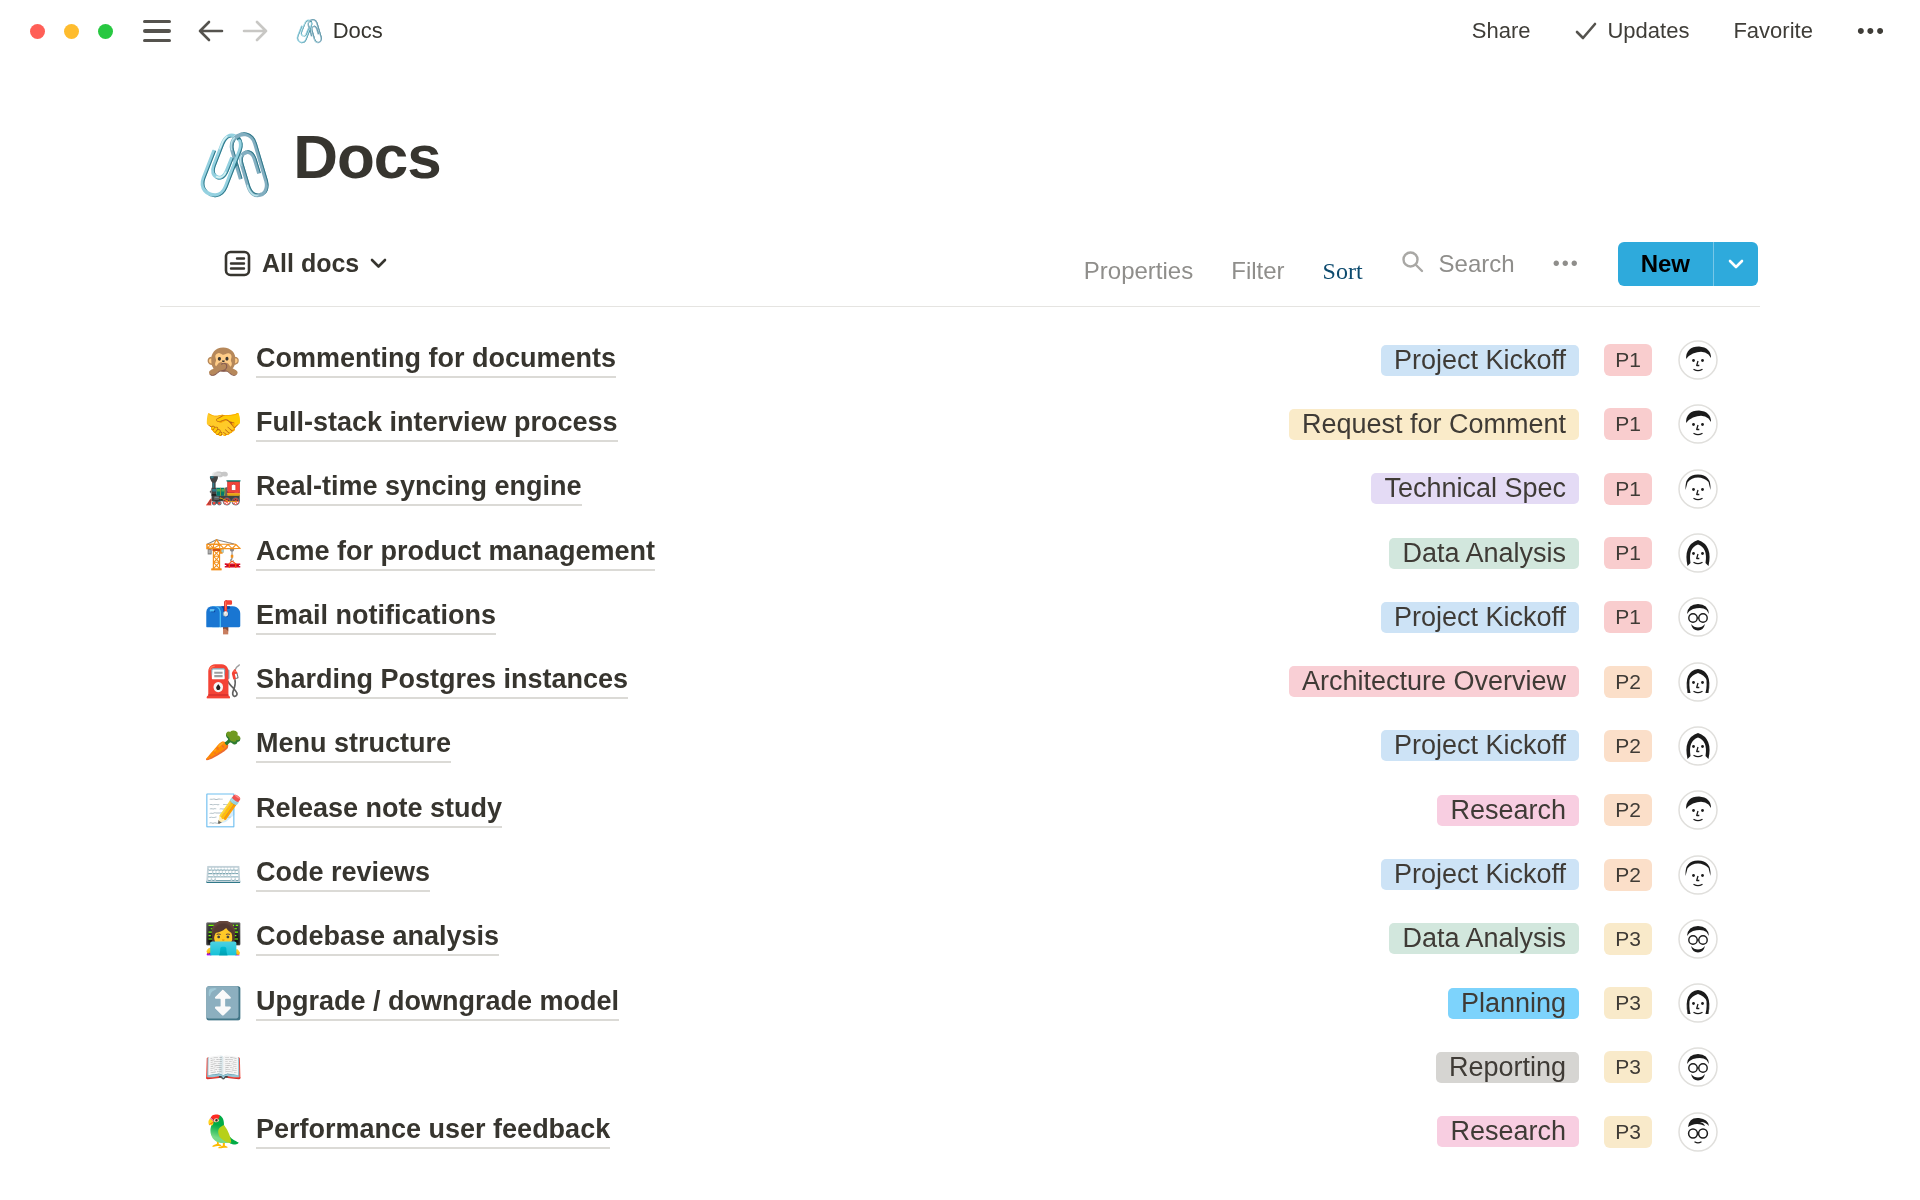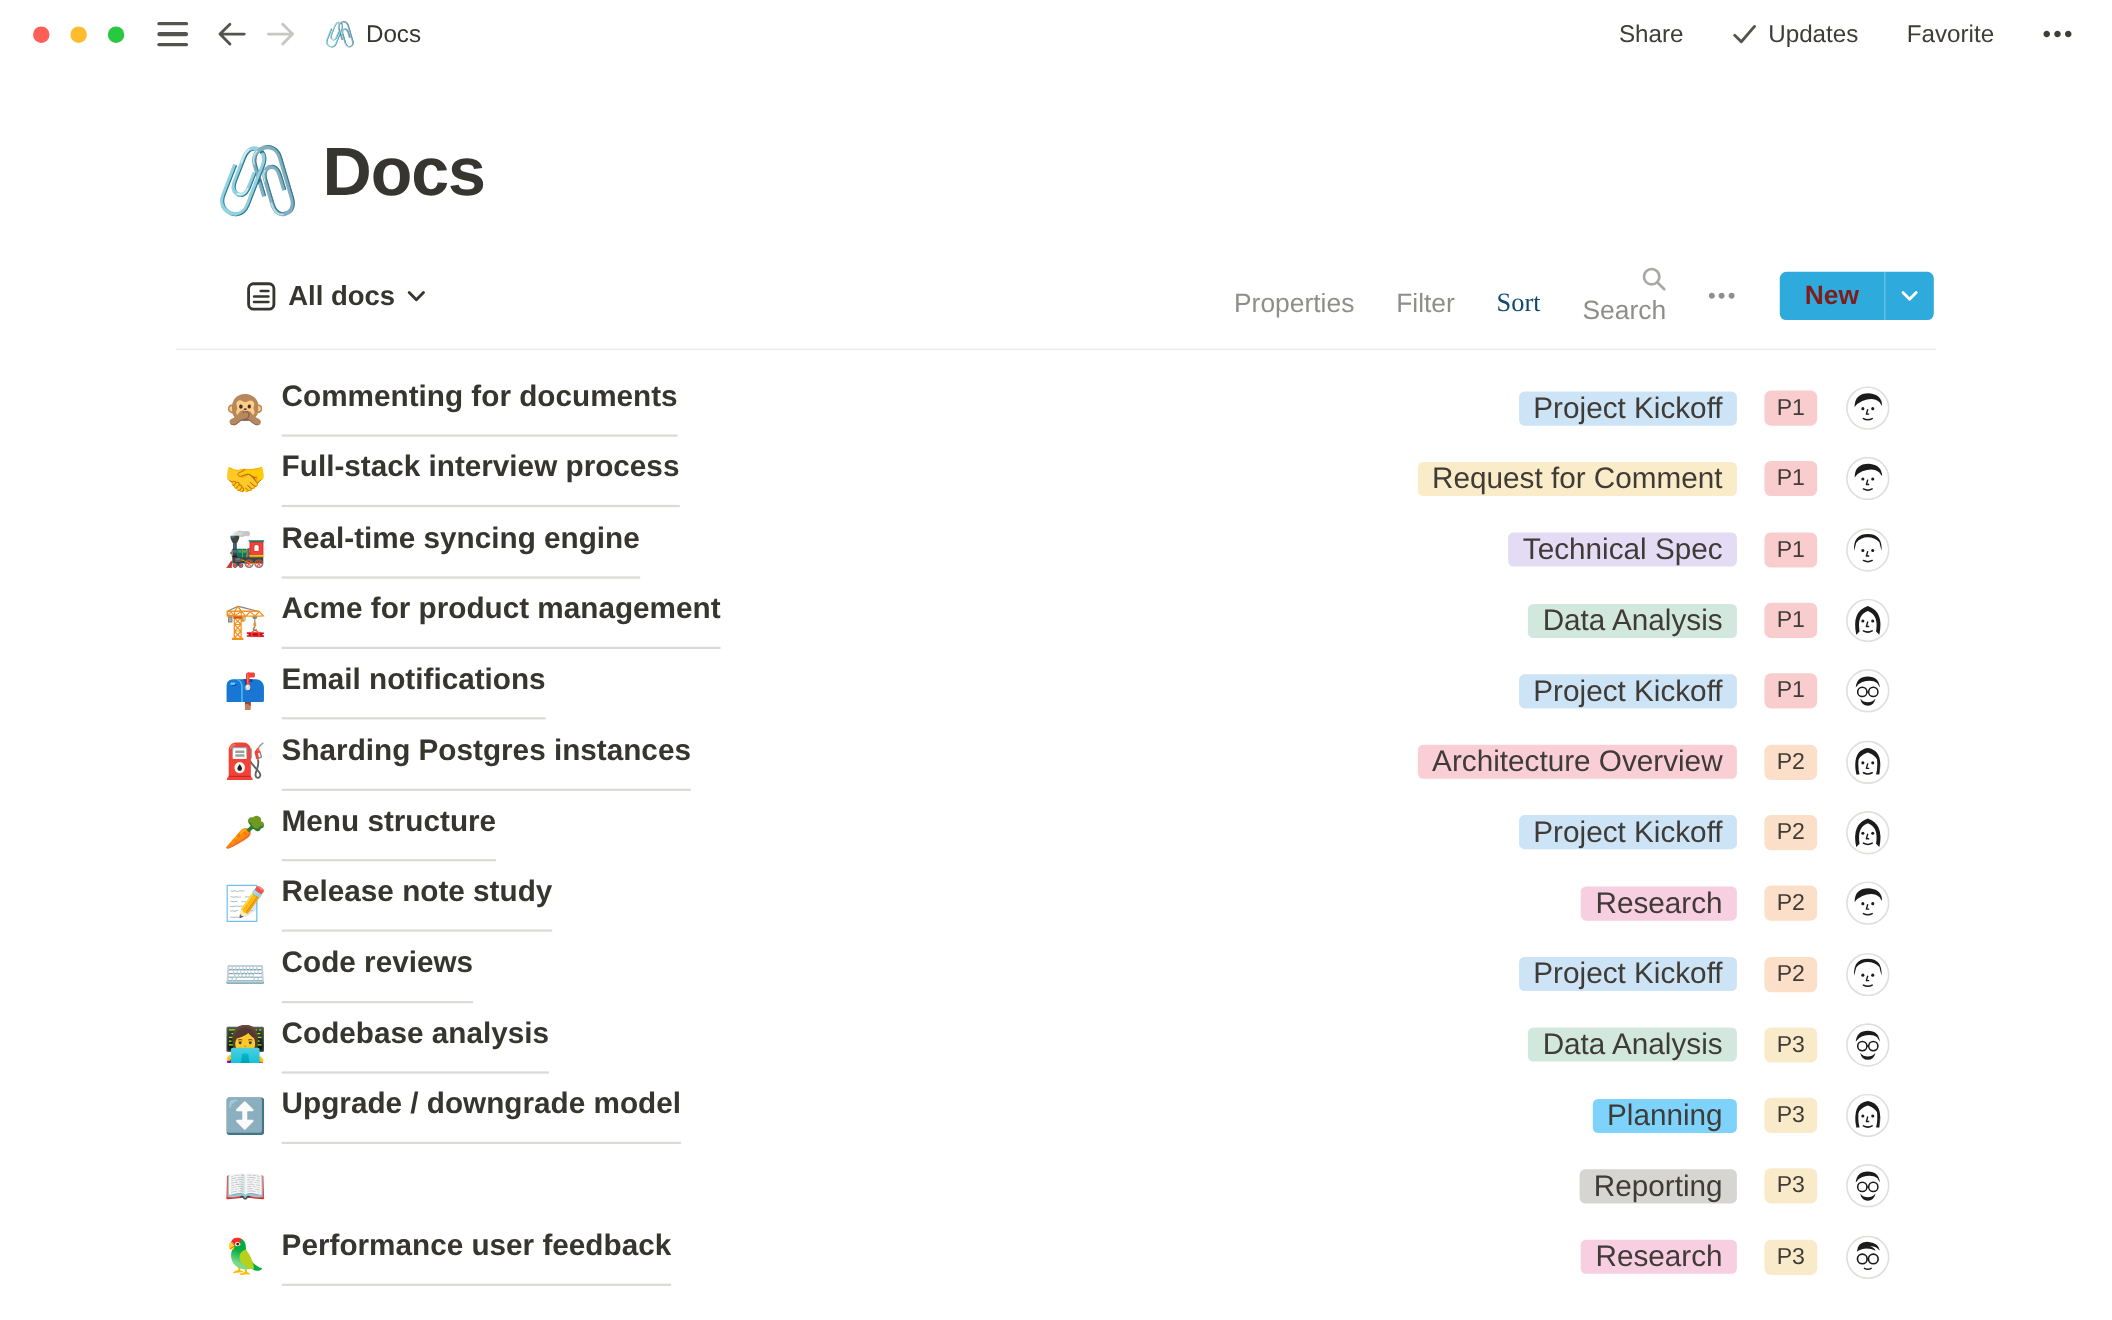--- a/index.html
+++ b/index.html
@@ -28,32 +28,32 @@
   .content{width:1600px;margin:0 auto;}
   .page-header{margin-top:56px;display:flex;align-items:flex-end;gap:20px;padding-left:36px;}
   .page-emoji{font-size:62px;line-height:1;}
   .page-title{font-size:62px;font-weight:700;letter-spacing:-1px;line-height:1.25;color:#37352F;}
   
   .toolbar{margin-top:46px;display:flex;align-items:center;padding:0 2px 0 45px;}
   .view-switch{display:flex;align-items:center;gap:11px;font-size:25px;font-weight:700;cursor:pointer;padding-left:19px;}
   .toolbar-right{margin-left:auto;display:flex;align-items:center;gap:38px;font-size:24px;color:#8F8E8B;}
   .tb-link{cursor:pointer;margin-top:15px;}
   .tb-sort{color:#0c4a6e;font-family:Liberation Serif, serif;}
-  .tb-search{display:flex;align-items:flex-end;gap:4px;cursor:pointer;flex-direction:column;}
+  .tb-search{display:flex;align-items:flex-start;gap:15px;cursor:pointer;}
   .tb-dots{letter-spacing:2px;font-size:20px;color:#8F8E8B;cursor:pointer;}
-  .new-btn{display:flex;align-items:stretch;height:44px;border-radius:6px;overflow:hidden;color:#7f1d1d;cursor:pointer;}
+  .new-btn{display:flex;align-items:stretch;height:44px;border-radius:6px;overflow:hidden;color:#000000;cursor:pointer;}
   .new-main{display:flex;align-items:center;padding:0 23px;font-size:24px;font-weight:700;}
   .new-caret{width:44px;display:flex;align-items:center;justify-content:center;border-left:1px solid rgba(255,255,255,0.35);}
   .divider{height:1.5px;background:#E5E4E1;margin-top:20px;}
   
   .rows{margin-top:21px;}
   .row{height:64.3px;display:flex;align-items:center;padding:0 42px 0 44px;}
   .row-emoji{width:38px;font-size:31px;line-height:1;text-align:center;flex:none;}
   .row-title{margin-left:14px;font-size:27px;font-weight:600;color:#37352F;
-    border-bottom:2px solid #DBDAD6;padding-bottom:19px;cursor:pointer;white-space:nowrap;}
+    border-bottom:2px solid #DBDAD6;padding-bottom:2px;cursor:pointer;white-space:nowrap;}
   .spacer{flex:1;}
   .tag{height:31px;display:flex;align-items:center;padding:0 13px;border-radius:5px;
     font-size:27px;color:#3F3B36;white-space:nowrap;flex:none;cursor:pointer;}
   .prio{width:48px;height:32px;margin-left:25px;border-radius:6px;display:flex;align-items:center;
     justify-content:center;font-size:21px;color:#3F3B36;flex:none;cursor:pointer;}
   .avatar{width:40px;height:40px;margin-left:26px;flex:none;border-radius:50%;cursor:pointer;}
   .avatar svg{display:block;}
 </style>
 </head>
 <body>

